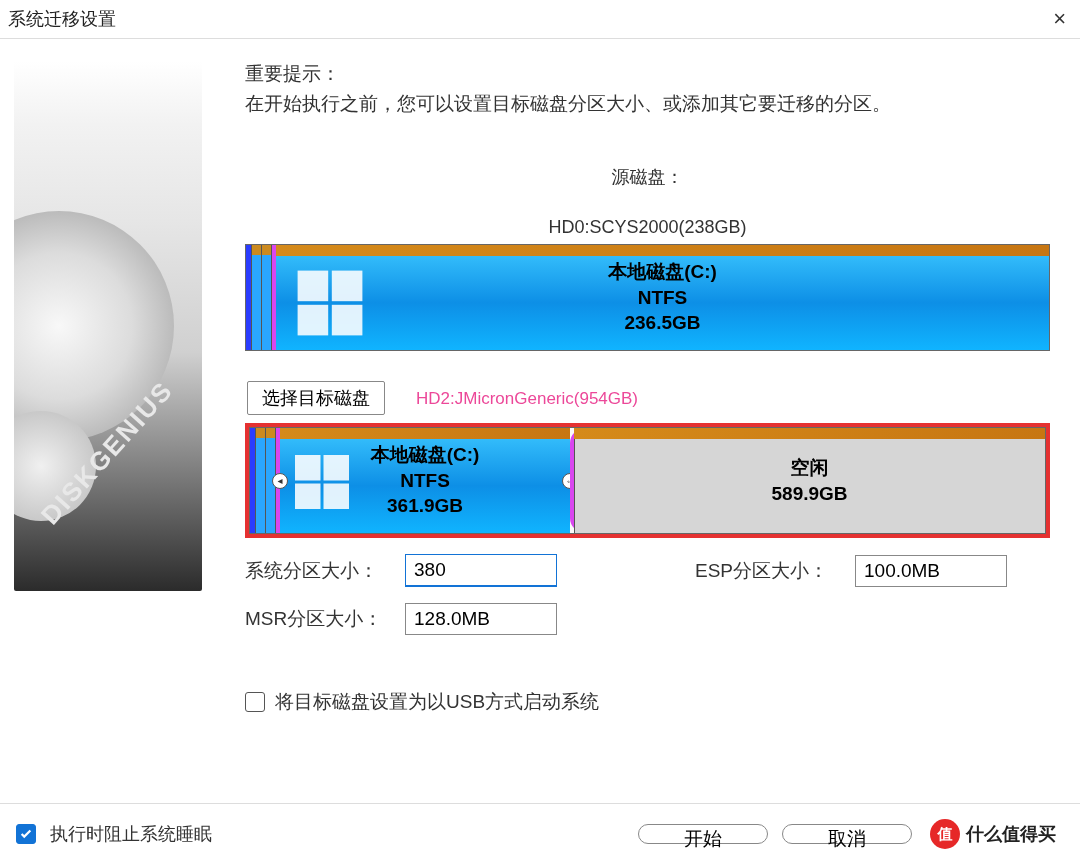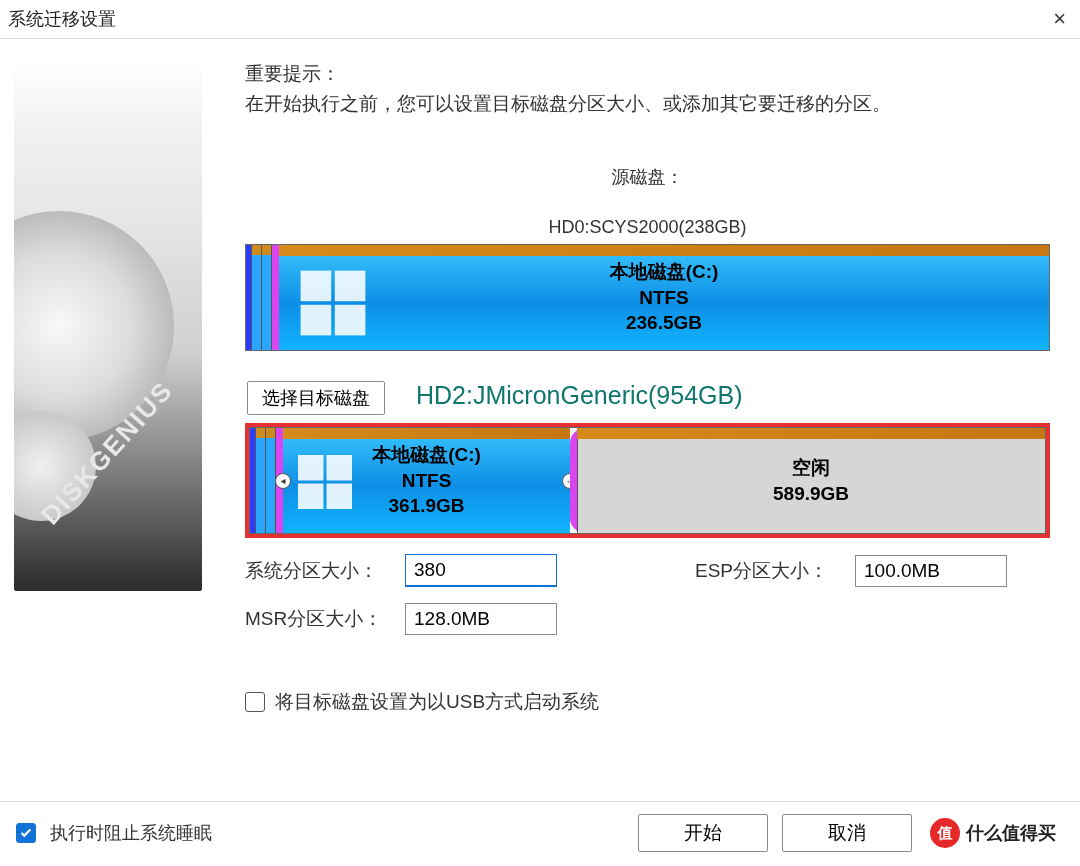--- a/index.html
+++ b/index.html
@@ -69,21 +69,21 @@
     background: #fafafa;
   }
   .stripe-ind { width: 6px; background: #2a3cff; border-right: 1px solid #555; }
   .stripe-blue { width: 10px; background: linear-gradient(180deg, #cc8a1f 0 10%, #2aa6ff 10% 100%); border-right: 1px solid #555; }
   .part {
     position: relative;
     display: flex;
     align-items: center;
     justify-content: flex-start;
     flex-direction: column;
-    border-left: 7px solid #d946ef;
+    border-left: 4px solid #d946ef;
   }
   .top-stripe { position:absolute; top:0; left:0; right:0; height:11px; background: linear-gradient(90deg, #d58a1a, #c77612); }
   .fill-blue { height:100%; width:100%; background: linear-gradient(180deg, #3bc6ff 0%, #0d8fe6 55%, #10b4ff 100%); }
   .label-stack { position:absolute; top:0; left:0; right:0; bottom:0; display:flex; flex-direction:column; align-items:center; justify-content:center; color:#000; font-weight:700; font-size:19px; line-height:1.35; }
   .win-logo {
     position:absolute; left:18px; top:22px; width:72px; height:72px;
   }
   .win-logo rect { fill: rgba(255,255,255,0.88); }
   .free-box { height:100%; width:100%; background:#d6d6d6; border-left:1px solid #555; }
   .handle { position:absolute; top:50%; transform:translateY(-50%); width:16px; height:16px; border-radius:50%; background:#fff; border:1px solid #555; display:flex; align-items:center; justify-content:center; font-size:10px; color:#333; }
@@ -91,21 +91,21 @@
   .select-btn {
     display:inline-block;
     padding: 4px 14px;
     border: 1px solid #888;
     background: #fff;
     font-size:18px;
     margin: 30px 26px 6px 2px;
     border-radius:2px;
     cursor:pointer;
   }
-  .target-info { display:inline-block; font-size:25px; color:#0f766e; }
+  .target-info { display:inline-block; font-size:17px; color:#ec4899; }
 
   .red-outline {
     border: 4px solid #e53131;
     padding: 0;
     margin-top: 2px;
   }
   .red-outline .disk-bar { border: 1px solid #666; height:107px; }
 
   .grid-inputs {
     display:grid;
@@ -135,26 +135,26 @@
     left:0; right:0; bottom:0;
     border-top: 1px solid #ddd;
     padding: 12px 16px 14px 16px;
     display:flex;
     align-items:center;
     gap: 14px;
   }
   .footer .spacer { flex:1; }
   .btn {
     width: 130px;
-    height: 38px;
+    height: 20px;
     border: 1px solid #888;
     background:#fff;
     font-size:19px;
     cursor:pointer;
-    border-radius:2px;
+    border-radius:12px;
   }
   .smzdm {
     height:36px; display:flex; align-items:center; gap:6px;
     background:#fff; padding:0 8px 0 4px;
     font-weight:700; color:#222;
   }
   .smzdm .circ { width:30px; height:30px; border-radius:50%; background:#e62828; color:#fff; display:flex; align-items:center; justify-content:center; font-size:15px; font-weight:700; }
 </style>
 </head>
 <body>

